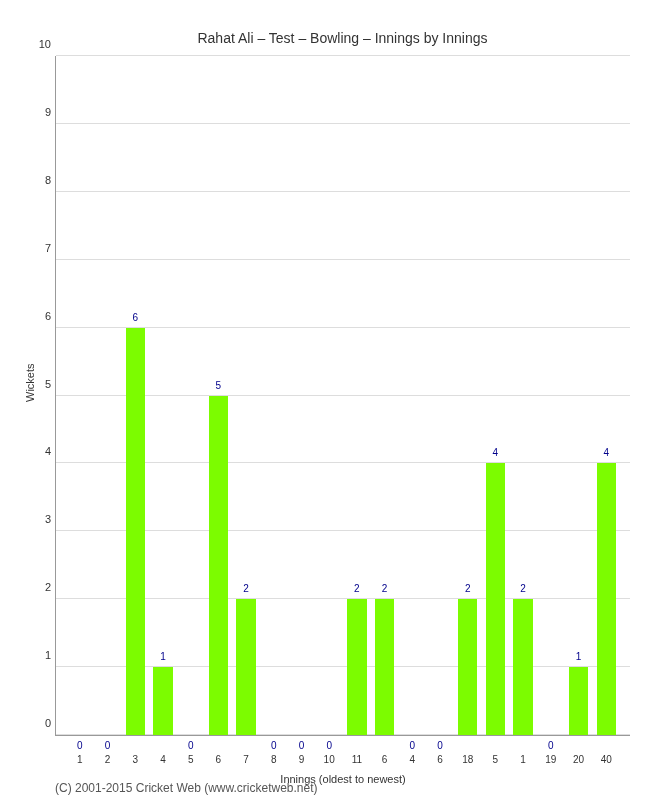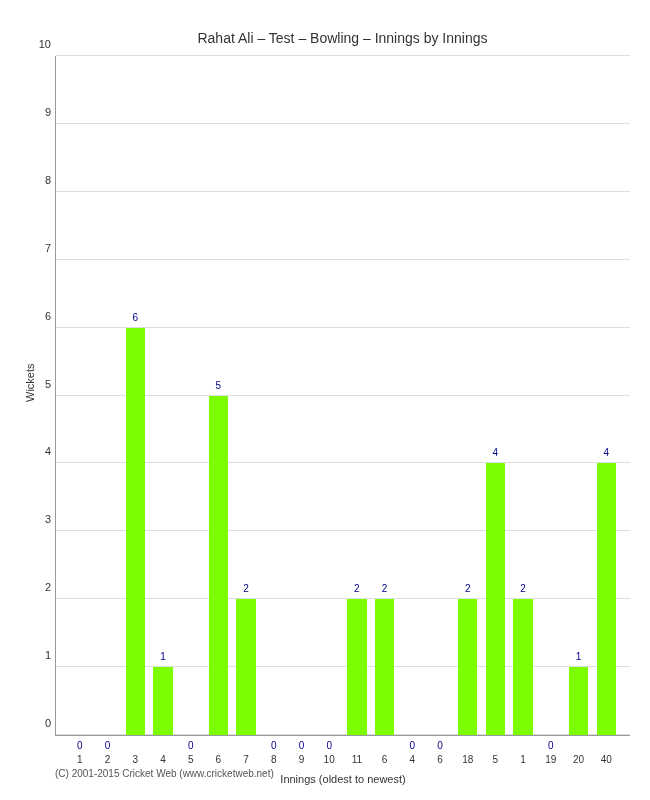--- a/index.html
+++ b/index.html
@@ -109,23 +109,23 @@
       font-size: 11px;
       margin-top: 5px;
       position: absolute;
       bottom: -50px;
       left: 50%;
       transform: translateX(-50%);
       white-space: nowrap;
     }
     .copyright {
       position: absolute;
-      bottom: 21px;
+      bottom: 5px;
       left: 55px;
-      font-size: 10px;
+      font-size: 12px;
       color: #555;
     }
   </style>
 </head>
 <body>
 
 <div class="chart-container">
   <div class="chart-title">Rahat Ali – Test – Bowling – Innings by Innings</div>
 
   <div class="chart-area">

